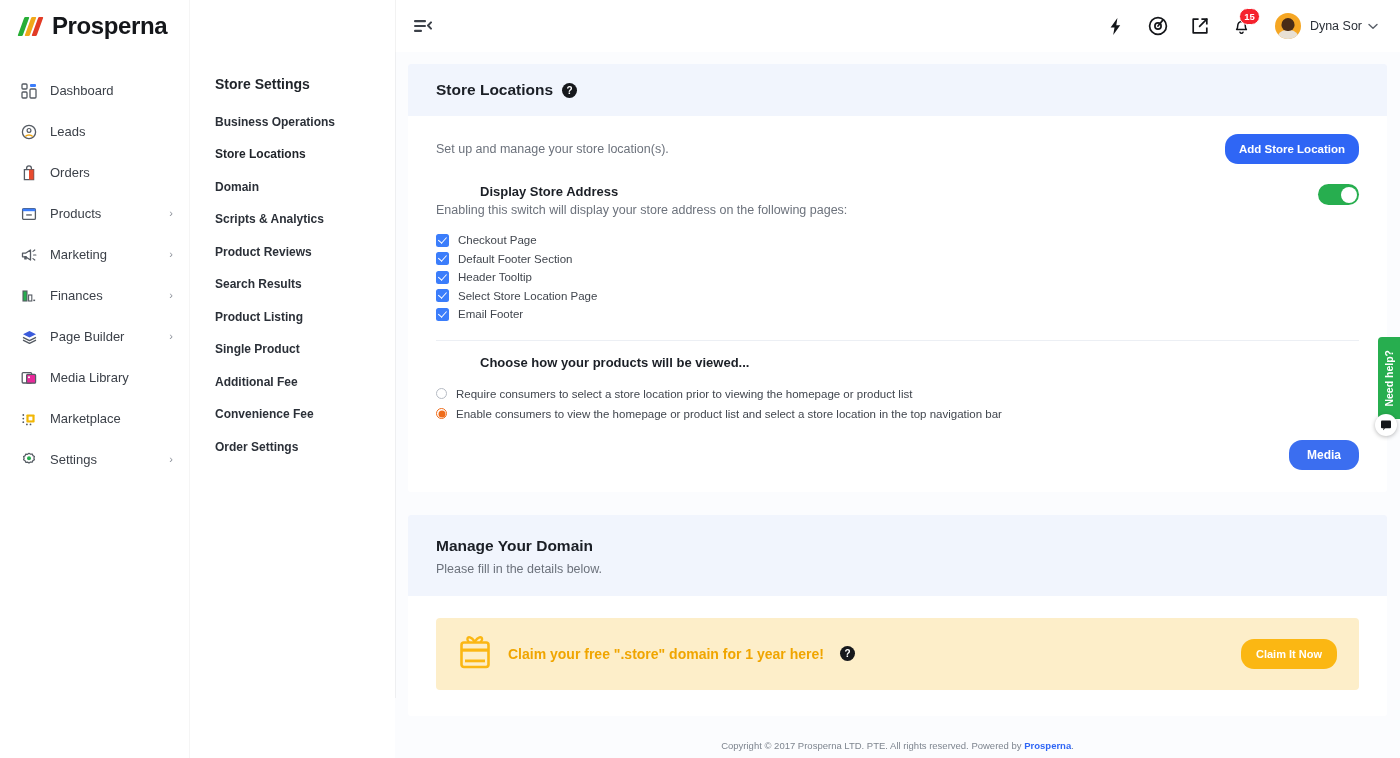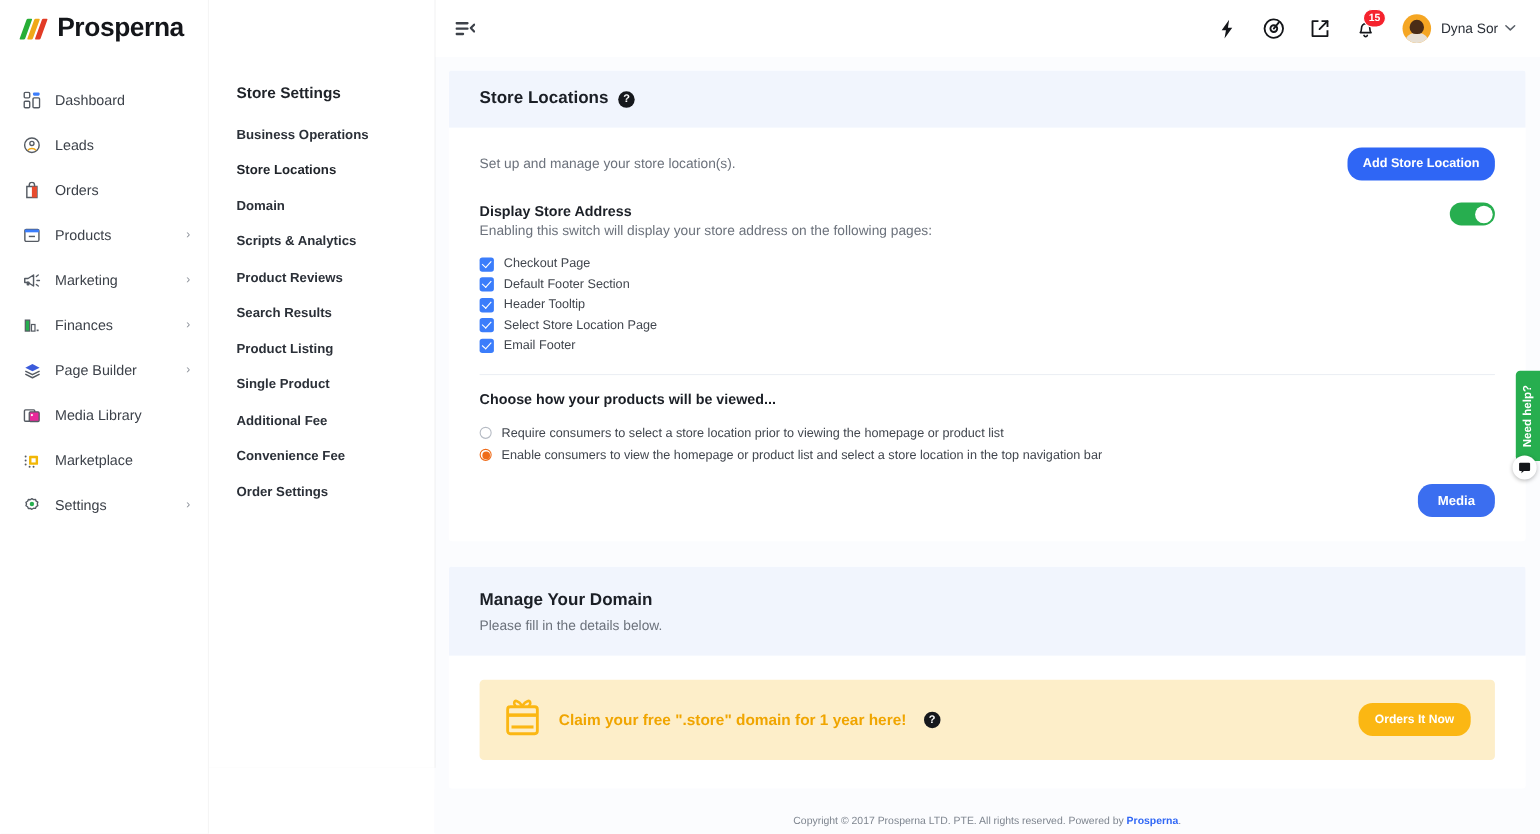--- a/index.html
+++ b/index.html
@@ -110,21 +110,21 @@
 
   .btn {
     border: none; border-radius: 13px; cursor: pointer; font-family: Liberation Sans, sans-serif;
     font-weight: 700; color: #fff;
   }
   .btn-primary { background: #2f66f5; font-size: 11.5px; padding: 9px 14px; }
   .btn-save { background: #3b6ef0; font-size: 12px; padding: 8px 18px; }
   .btn-amber { background: #fbb713; font-size: 11px; padding: 9px 15px; }
 
   .section-block { margin-top: 20px; }
-  .sec-title { font-size: 13px; font-weight: 700; color: #1b1f26; }
+  .sec-title { font-size: 13px; font-weight: 700; color: #1b1f26; margin-left: 44px; }
   .sec-desc { font-size: 12.5px; color: #6c727c; margin-top: 4px; }
 
   .toggle {
     width: 41px; height: 21px; border-radius: 11px; background: #27ae4f;
     position: relative; cursor: pointer; flex: 0 0 41px;
   }
   .toggle .knob {
     position: absolute; top: 2.5px; right: 2.5px; width: 16px; height: 16px;
     border-radius: 50%; background: #fff;
   }
@@ -488,21 +488,21 @@
                   <path d="M10.5 7.5C8.3 5.3 9.6 2.6 12 3.4c1.9.6 3.6 2.6 4.6 4.1" fill="none" stroke="#fbb713" stroke-width="2.4" stroke-linecap="round"></path>
                   <path d="M23 7.5c2.2-2.2.9-4.9-1.5-4.1-1.9.6-3.6 2.6-4.6 4.1" fill="none" stroke="#fbb713" stroke-width="2.4" stroke-linecap="round"></path>
                   <rect x="3.5" y="8.5" width="27" height="24.5" rx="2.4" fill="none" stroke="#fbb713" stroke-width="2.6"></rect>
                   <rect x="3.5" y="14.5" width="27" height="3.2" fill="#fbb713"></rect>
                   <rect x="7" y="25.5" width="20" height="2.8" fill="#fbb713"></rect>
                 </svg>
               </span>
               <span class="promo-text">Claim your free ".store" domain for 1 year here!</span>
               <span class="help-ico">?</span>
               <span class="promo-spacer"></span>
-              <button class="btn btn-amber">Orders It Now</button>
+              <button class="btn btn-amber">Claim It Now</button>
             </div>
           </div>
         </div>
 
         <div class="footer">
           <span class="footer-text">
             <span>Copyright © 2017 Prosperna LTD. PTE. All rights reserved. Powered by </span><span class="footer-link">Prosperna</span><span>.</span>
           </span>
         </div>
 

